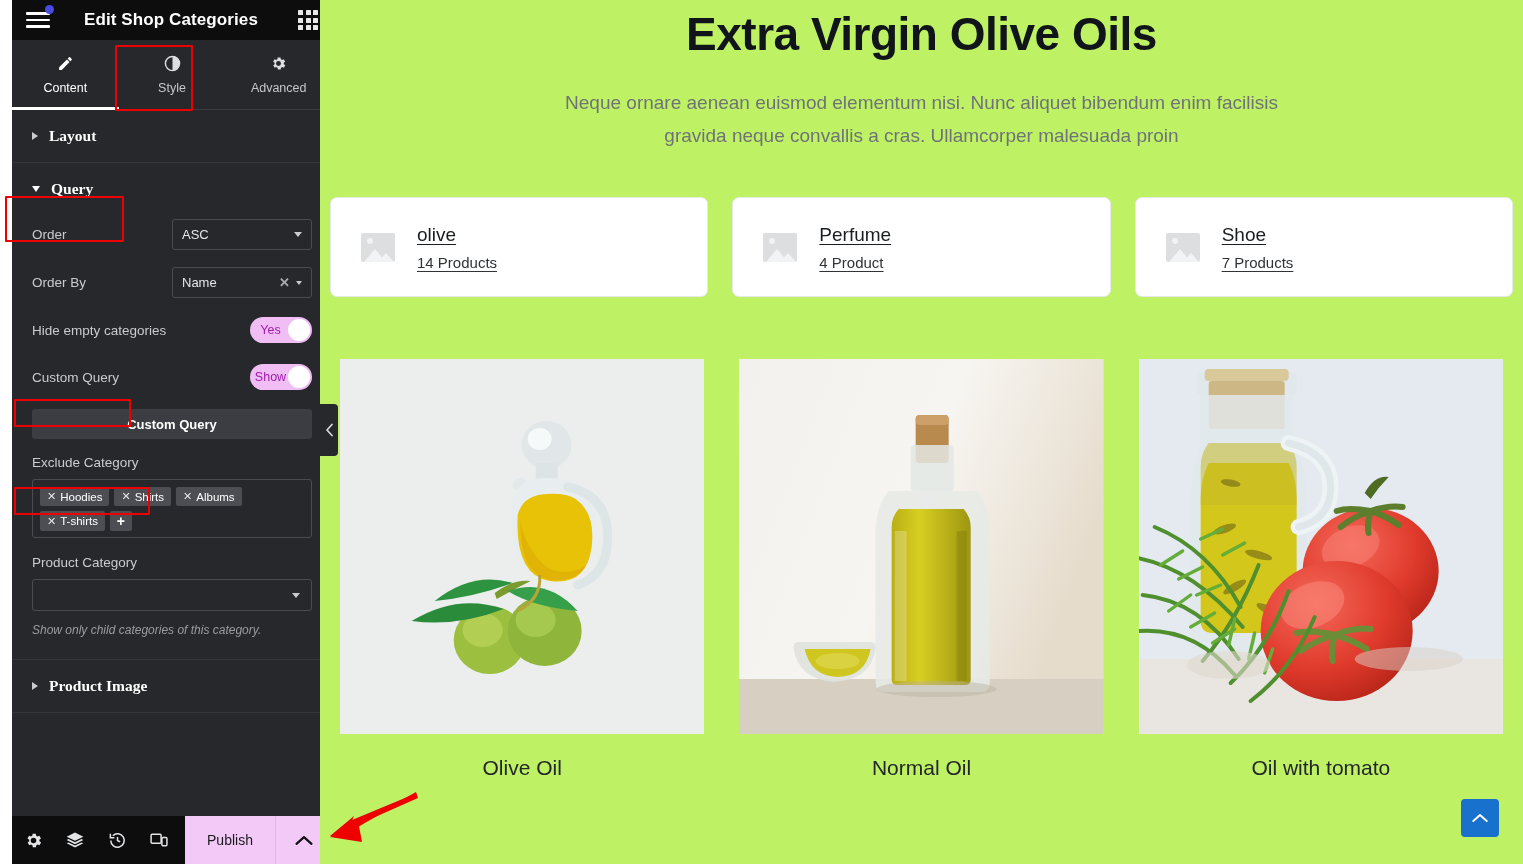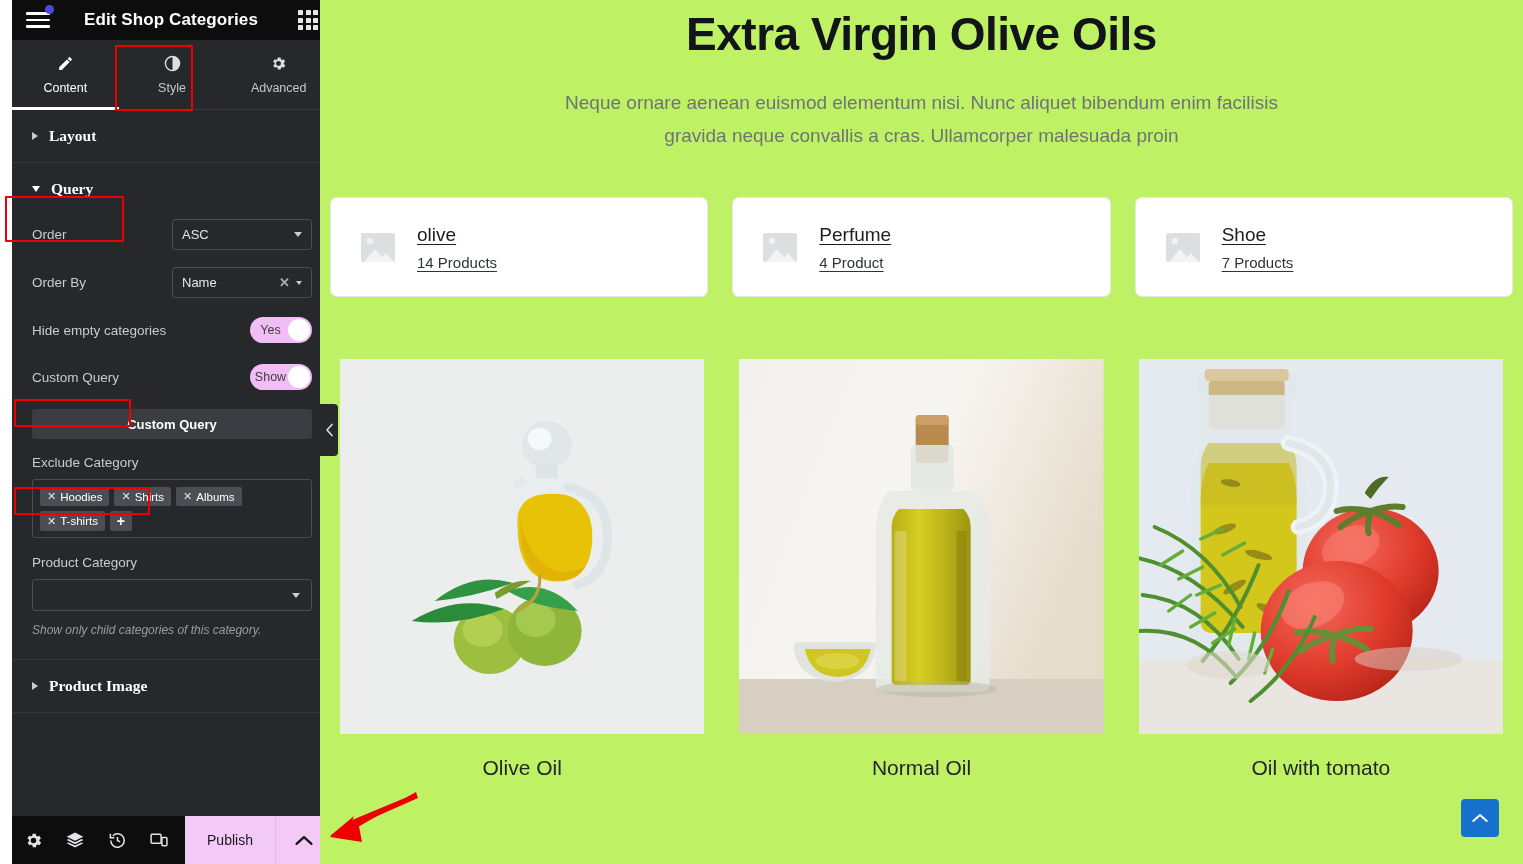--- a/index.html
+++ b/index.html
@@ -100,21 +100,21 @@
     width: 0; height: 0; border-top: 5px solid #c9cbce;
     border-left: 4px solid transparent; border-right: 4px solid transparent;
   }
   .sel-caret.sm { border-top-width: 4px; border-left-width: 3.5px; border-right-width: 3.5px; }
 
   .toggle {
     width: 62px; height: 26px; border-radius: 13px; background: #f0bdf5;
     display: flex; align-items: center; cursor: pointer; position: relative;
   }
   .toggle .tg-text {
-    flex: 1; text-align: center; font-size: 12.5px; color: #404040;
+    flex: 1; text-align: center; font-size: 12.5px; color: #a21caf;
     padding-left: 3px;
   }
   .toggle .knob {
     width: 22px; height: 22px; border-radius: 50%; background: #ffffff;
     margin-right: 2px; flex: 0 0 22px;
   }
 
   .btn-wide {
     width: 100%; height: 30px; background: #3b3d42; border-radius: 3px;
     color: #ffffff; font-size: 13px; font-weight: bold;

